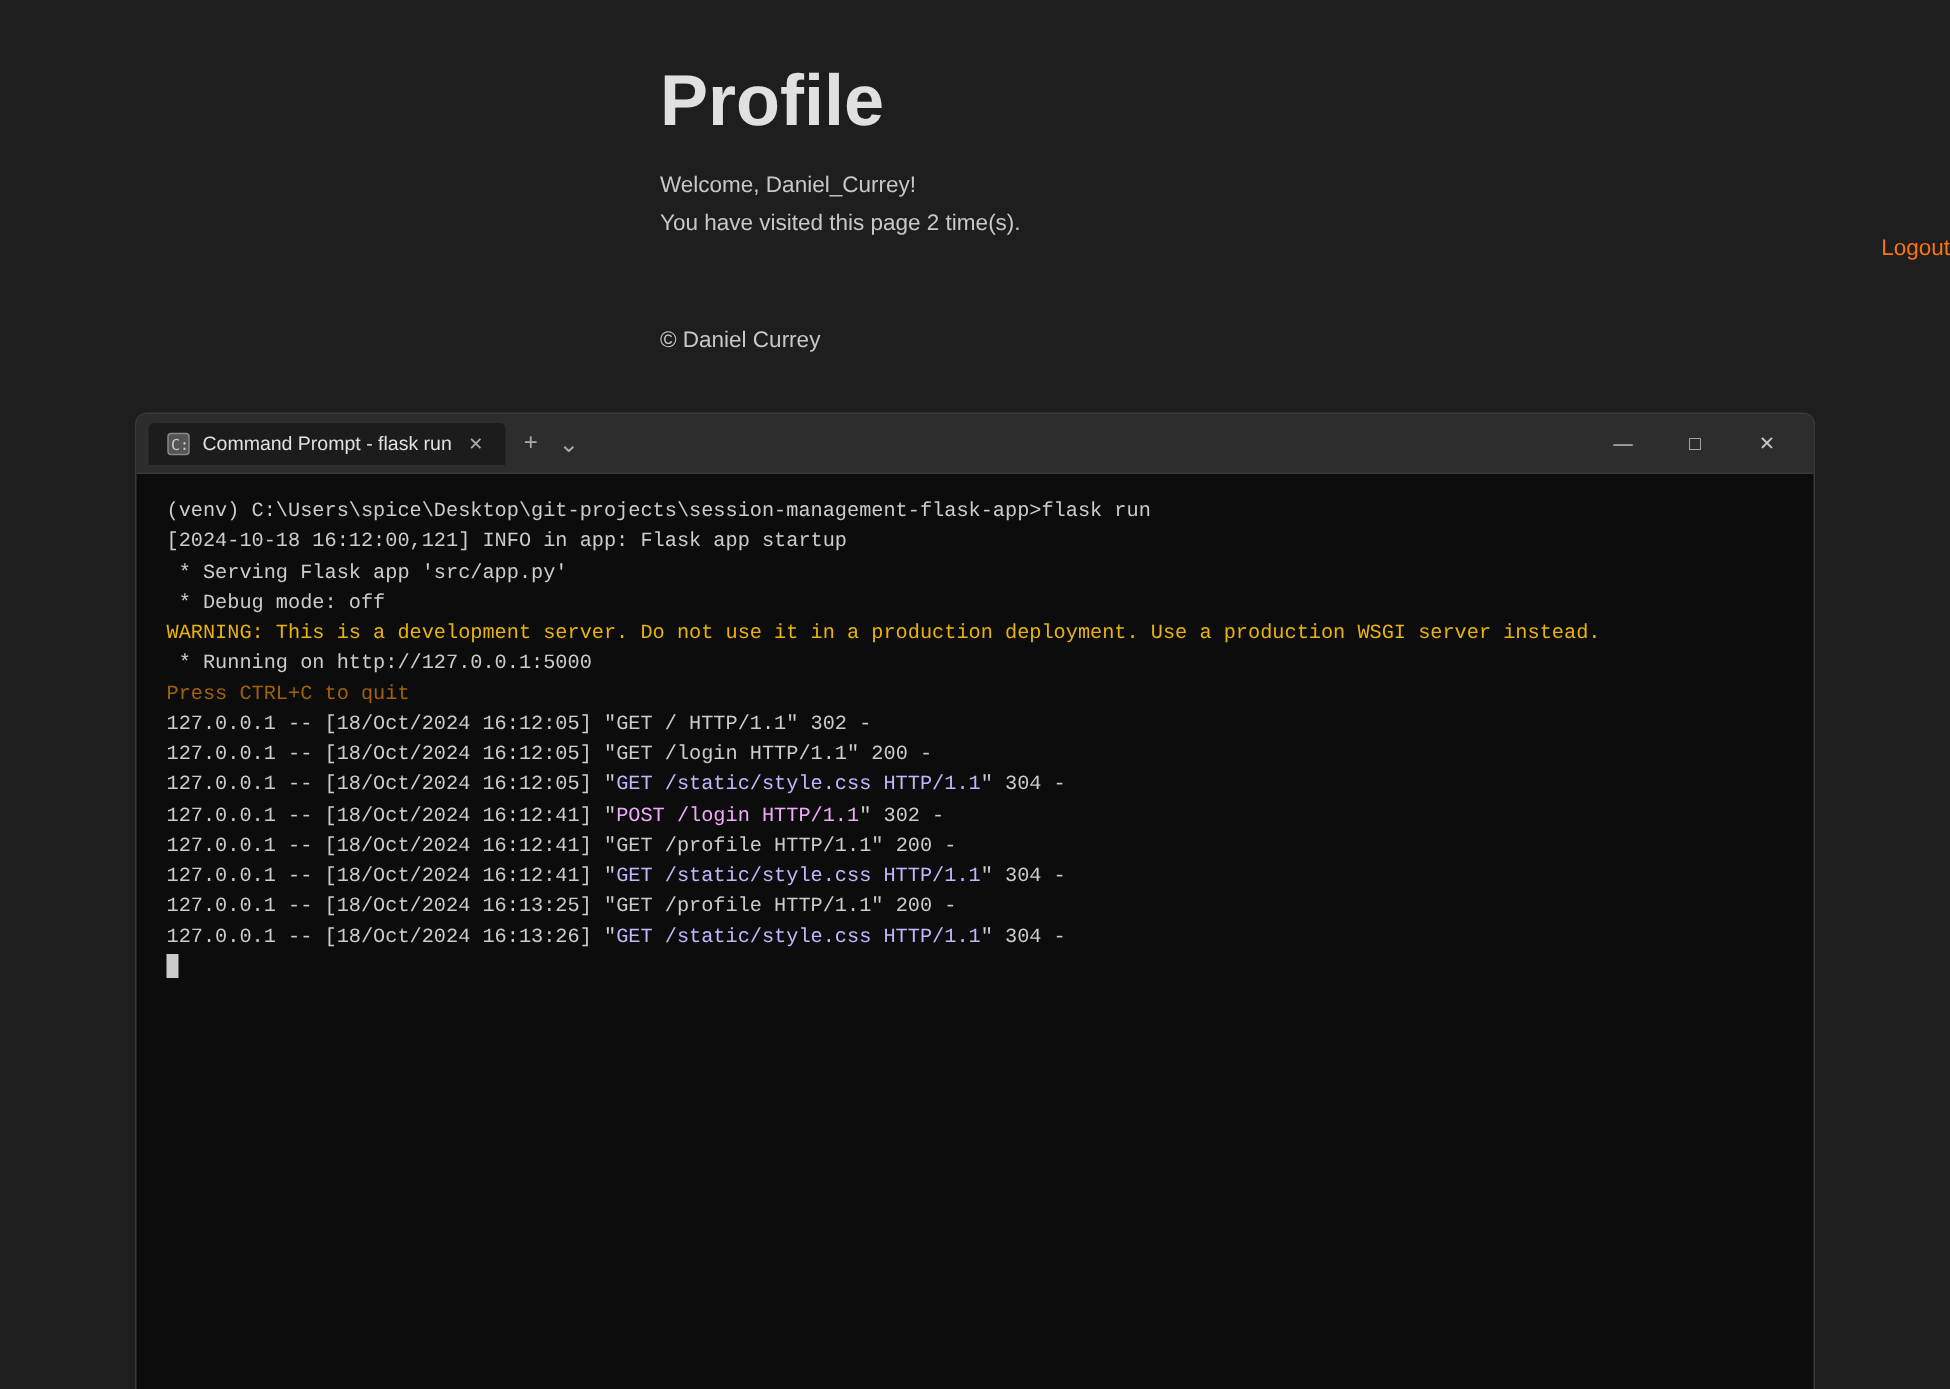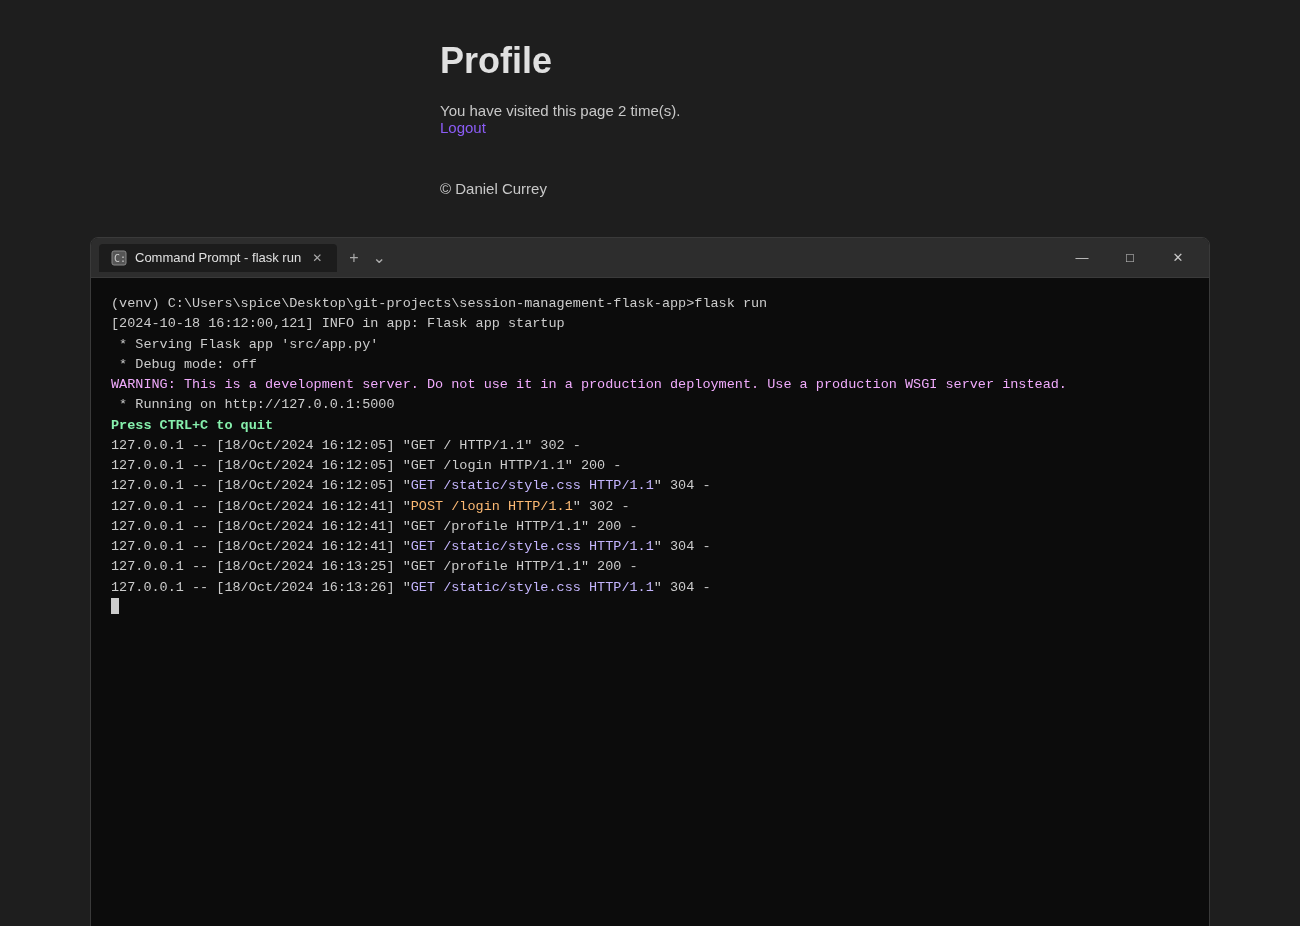--- a/index.html
+++ b/index.html
@@ -16,44 +16,45 @@
       color: #d4d4d4;
       overflow: hidden;
     }
 
     
     .profile-section {
       padding: 40px 0 30px 440px;
     }
 
     .profile-title {
-      font-size: 36px;
+      font-size: 48px;
       font-weight: bold;
       color: #e0e0e0;
       margin-bottom: 20px;
     }
 
     .profile-welcome {
       font-size: 15px;
       color: #c8c8c8;
       margin-bottom: 8px;
     }
 
     .profile-visits {
       font-size: 15px;
       color: #c8c8c8;
     }
 
     .profile-logout {
       font-size: 15px;
-      color: #8b5cf6;
+      color: #f97316;
       text-decoration: none;
       display: block;
       margin-bottom: 20px;
       cursor: pointer;
+      text-align: right;
     }
 
     .profile-copyright {
       font-size: 15px;
       color: #c8c8c8;
       margin-top: 44px;
     }
 
     
     .terminal-window {
@@ -149,24 +150,24 @@
       height: 676px;
       color: #cccccc;
     }
 
     .terminal-content .line {
       white-space: pre;
       display: block;
     }
 
     .c-white { color: #cccccc; }
-    .c-green { color: #86efac; font-weight: bold; }
-    .c-red { color: #f0abfc; }
+    .c-green { color: #a16207; }
+    .c-red { color: #eab308; }
     .c-cyan { color: #c4b5fd; }
-    .c-orange { color: #fdba74; }
+    .c-orange { color: #f0abfc; }
 
     .cursor-line {
       display: flex;
     }
 
     .cursor {
       display: inline-block;
       width: 8px;
       height: 16px;
       background-color: #cccccc;
@@ -176,20 +177,21 @@
 
     @keyframes blink {
       50% { opacity: 0; }
     }
   </style>
 </head>
 <body>
 
 <div class="profile-section">
   <h1 class="profile-title">Profile</h1>
+  <p class="profile-welcome">Welcome, Daniel_Currey!</p>
   <p class="profile-visits">You have visited this page 2 time(s).</p>
   <a class="profile-logout">Logout</a>
   <p class="profile-copyright">© Daniel Currey</p>
 </div>
 
 <div class="terminal-window">
 
   <div class="terminal-titlebar">
     <div class="terminal-tab">
       <span class="terminal-tab-icon">

